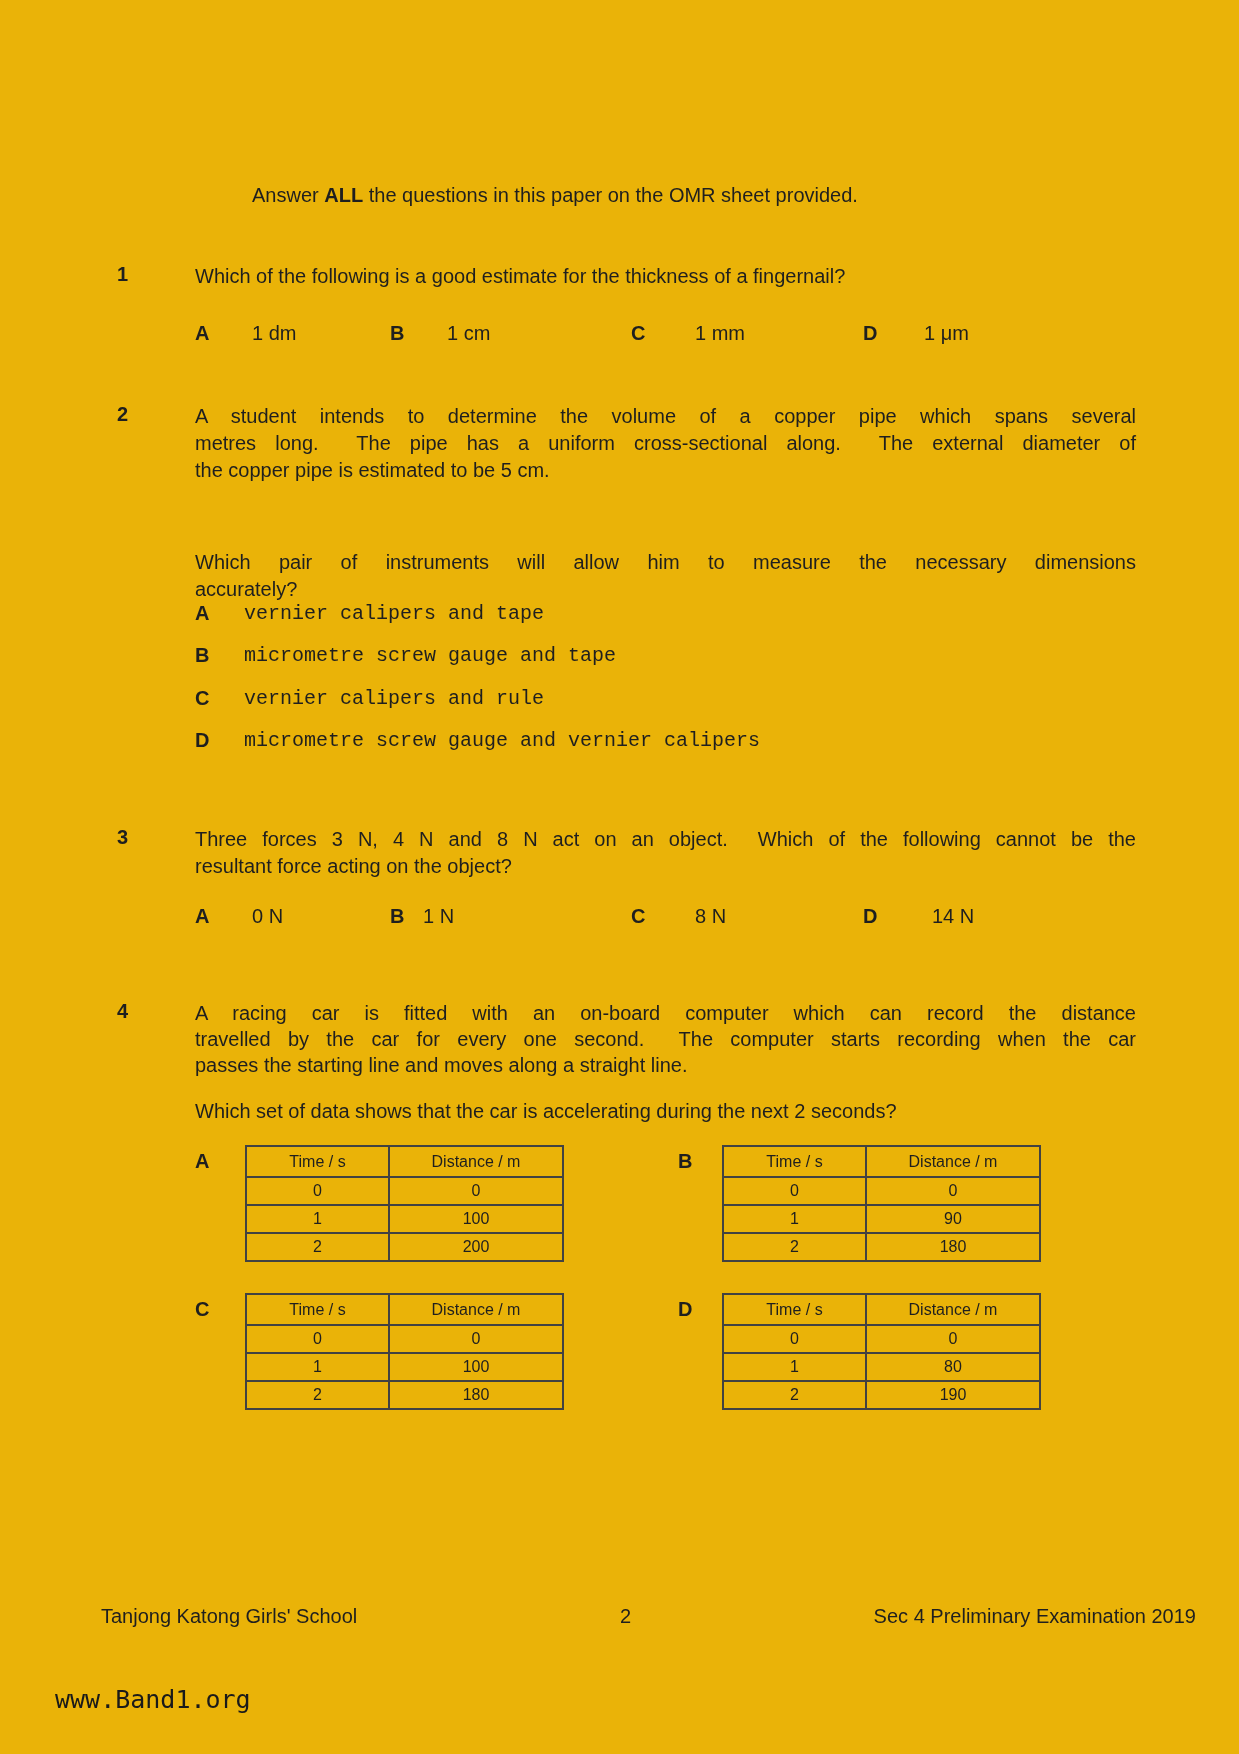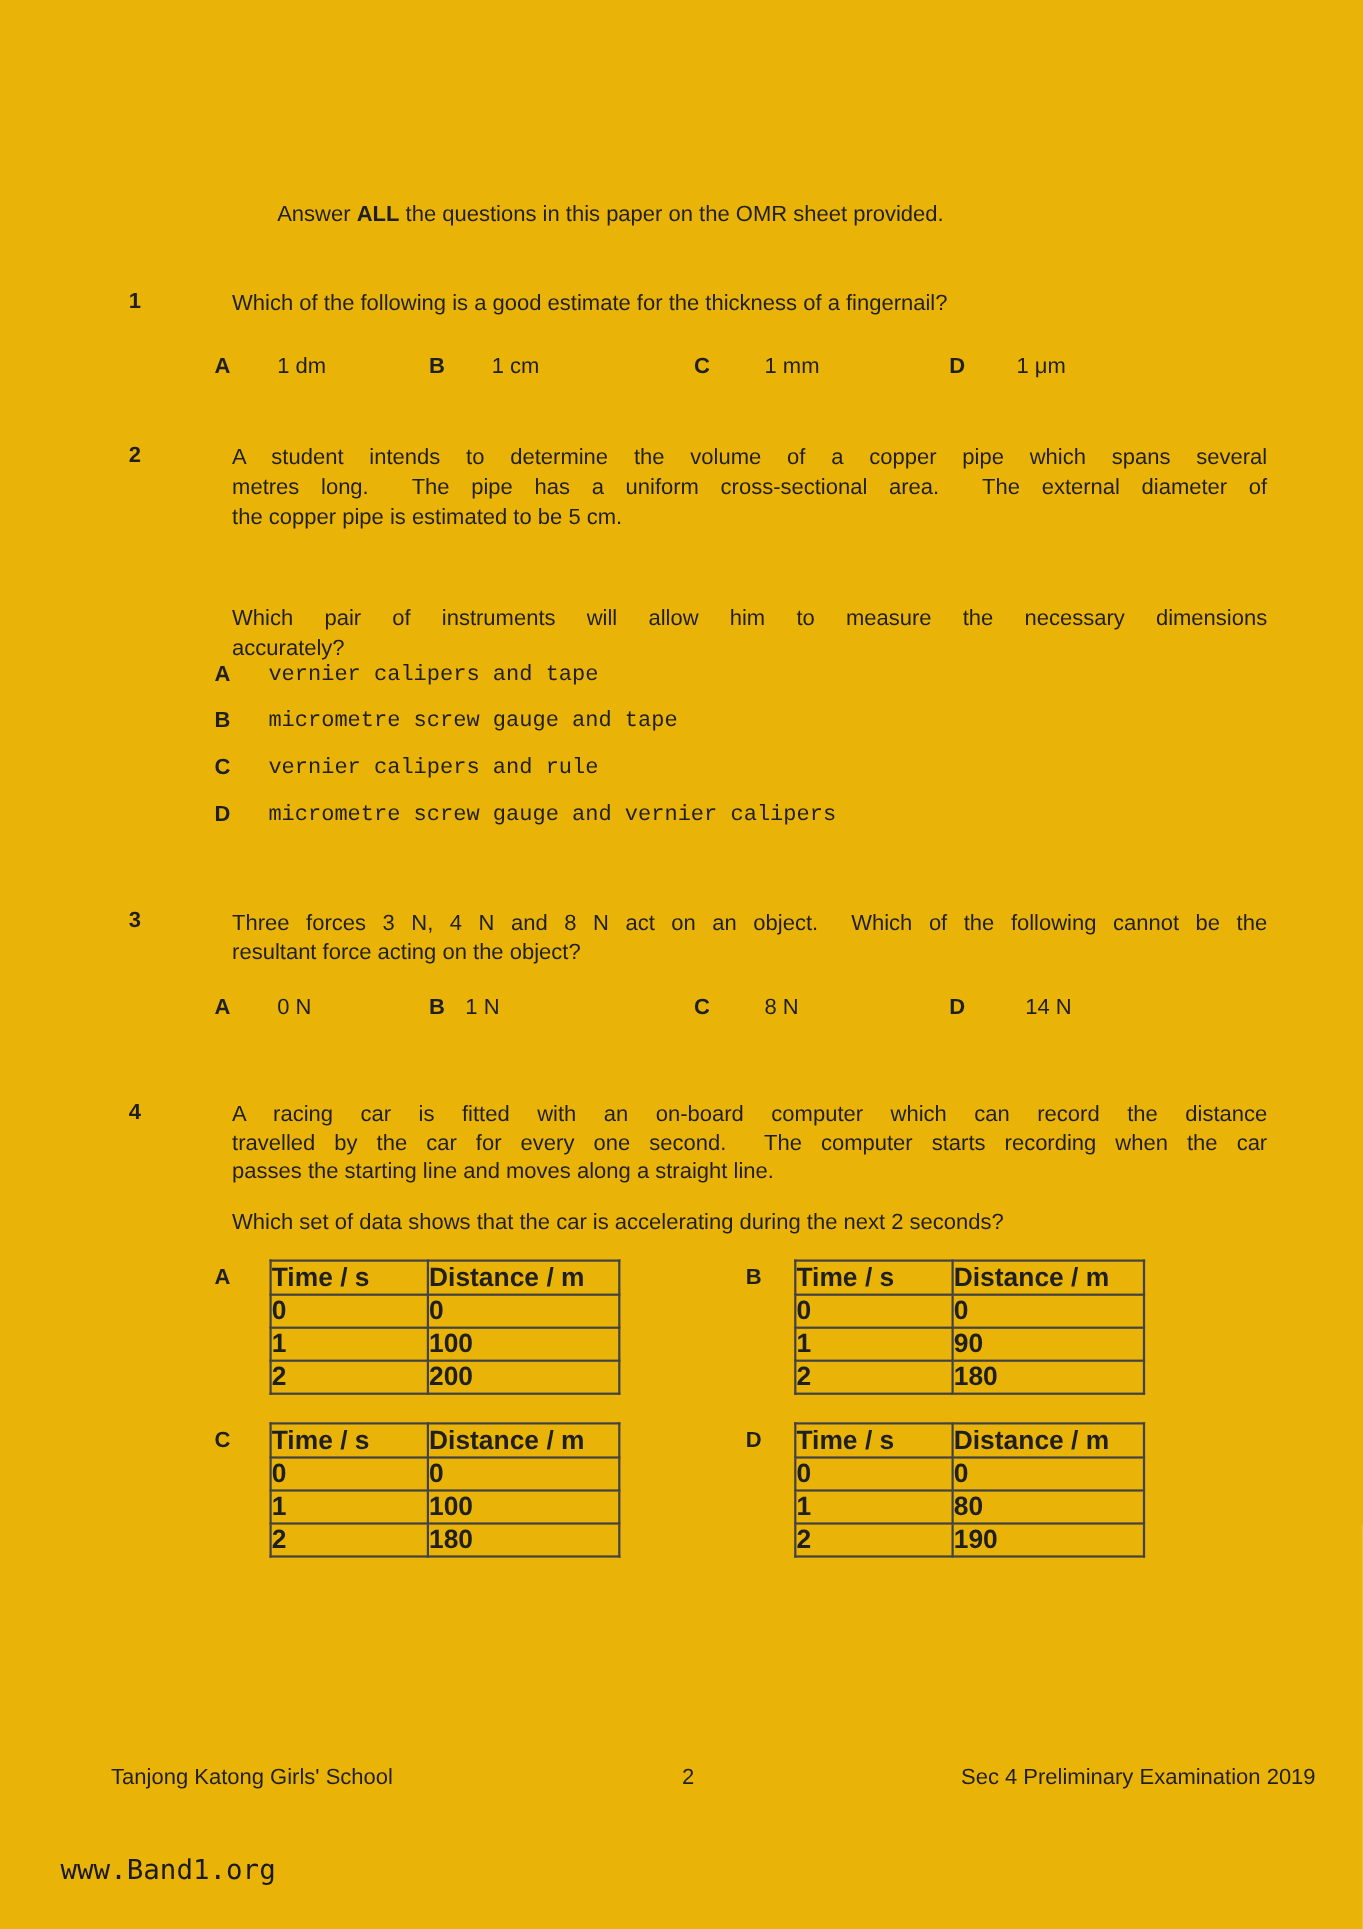--- a/index.html
+++ b/index.html
@@ -10,42 +10,42 @@
     background: #eab308;
     font-family: "Liberation Sans", sans-serif;
     color: #1f1f1f;
     font-size: 20px;
     overflow: hidden;
   }
   .abs { position: absolute; }
   .instruction { left: 252px; top: 184px; white-space: pre-wrap; }
   .instruction b { font-weight: bold; }
   .qnum { left: 117px; font-weight: bold; }
-  .para { left: 195px; width: 941px; line-height: 27px; margin-left: 16px; }
+  .para { left: 195px; width: 941px; line-height: 27px; }
   .para.lh26 { line-height: 26px; }
   .line { white-space: pre-wrap; }
   .jline { text-align: justify; text-align-last: justify; }
   .optrow { left: 0; top: 0; width: 1239px; height: 24px; }
   .optrow span { position: absolute; white-space: pre; }
   .optletter { font-weight: bold; }
   .listletter { left: 195px; font-weight: bold; position: absolute; white-space: pre; }
   .listtext { left: 244px; position: absolute; white-space: pre; font-family: Liberation Mono, monospace; }
   .tbl-label { font-weight: bold; }
   table.data {
     position: absolute;
     border-collapse: collapse;
     width: 317px;
     table-layout: fixed;
   }
   table.data th, table.data td {
     border: 2px solid #424242;
-    font-weight: bold;
-    text-align: left;
+    font-weight: normal;
+    text-align: center;
     padding: 0;
-    font-size: 24px;
+    font-size: 16px;
     color: #1f1f1f;
   }
   table.data th { height: 29px; }
   table.data td { height: 26px; }
   col.c1 { width: 143px; }
   col.c2 { width: 174px; }
   .footer-left { left: 101px; top: 1605px; }
   .footer-page { left: 620px; top: 1605px; }
   .footer-right { right: 43px; top: 1605px; }
   .watermark {
@@ -73,21 +73,21 @@
     <span class="optvalue" style="left:447px">1 cm</span>
     <span class="optletter" style="left:631px">C</span>
     <span class="optvalue" style="left:695px">1 mm</span>
     <span class="optletter" style="left:863px">D</span>
     <span class="optvalue" style="left:924px">1 μm</span>
   </div>
 
   <div class="abs qnum" style="top:403px">2</div>
   <div class="abs para" style="top:403px">
     <div class="line jline">A student intends to determine the volume of a copper pipe which spans several</div>
-    <div class="line jline">metres long.  The pipe has a uniform cross-sectional area.  The external diameter of</div>
+    <div class="line jline">metres long.  The pipe has a uniform cross-sectional along.  The external diameter of</div>
     <div class="line">the copper pipe is estimated to be 5 cm.</div>
   </div>
   <div class="abs para" style="top:549px">
     <div class="line jline">Which pair of instruments will allow him to measure the necessary dimensions</div>
     <div class="line">accurately?</div>
   </div>
   <div class="abs optrow" style="top:602px">
     <span class="listletter">A</span>
     <span class="listtext">vernier calipers and tape</span>
   </div>

